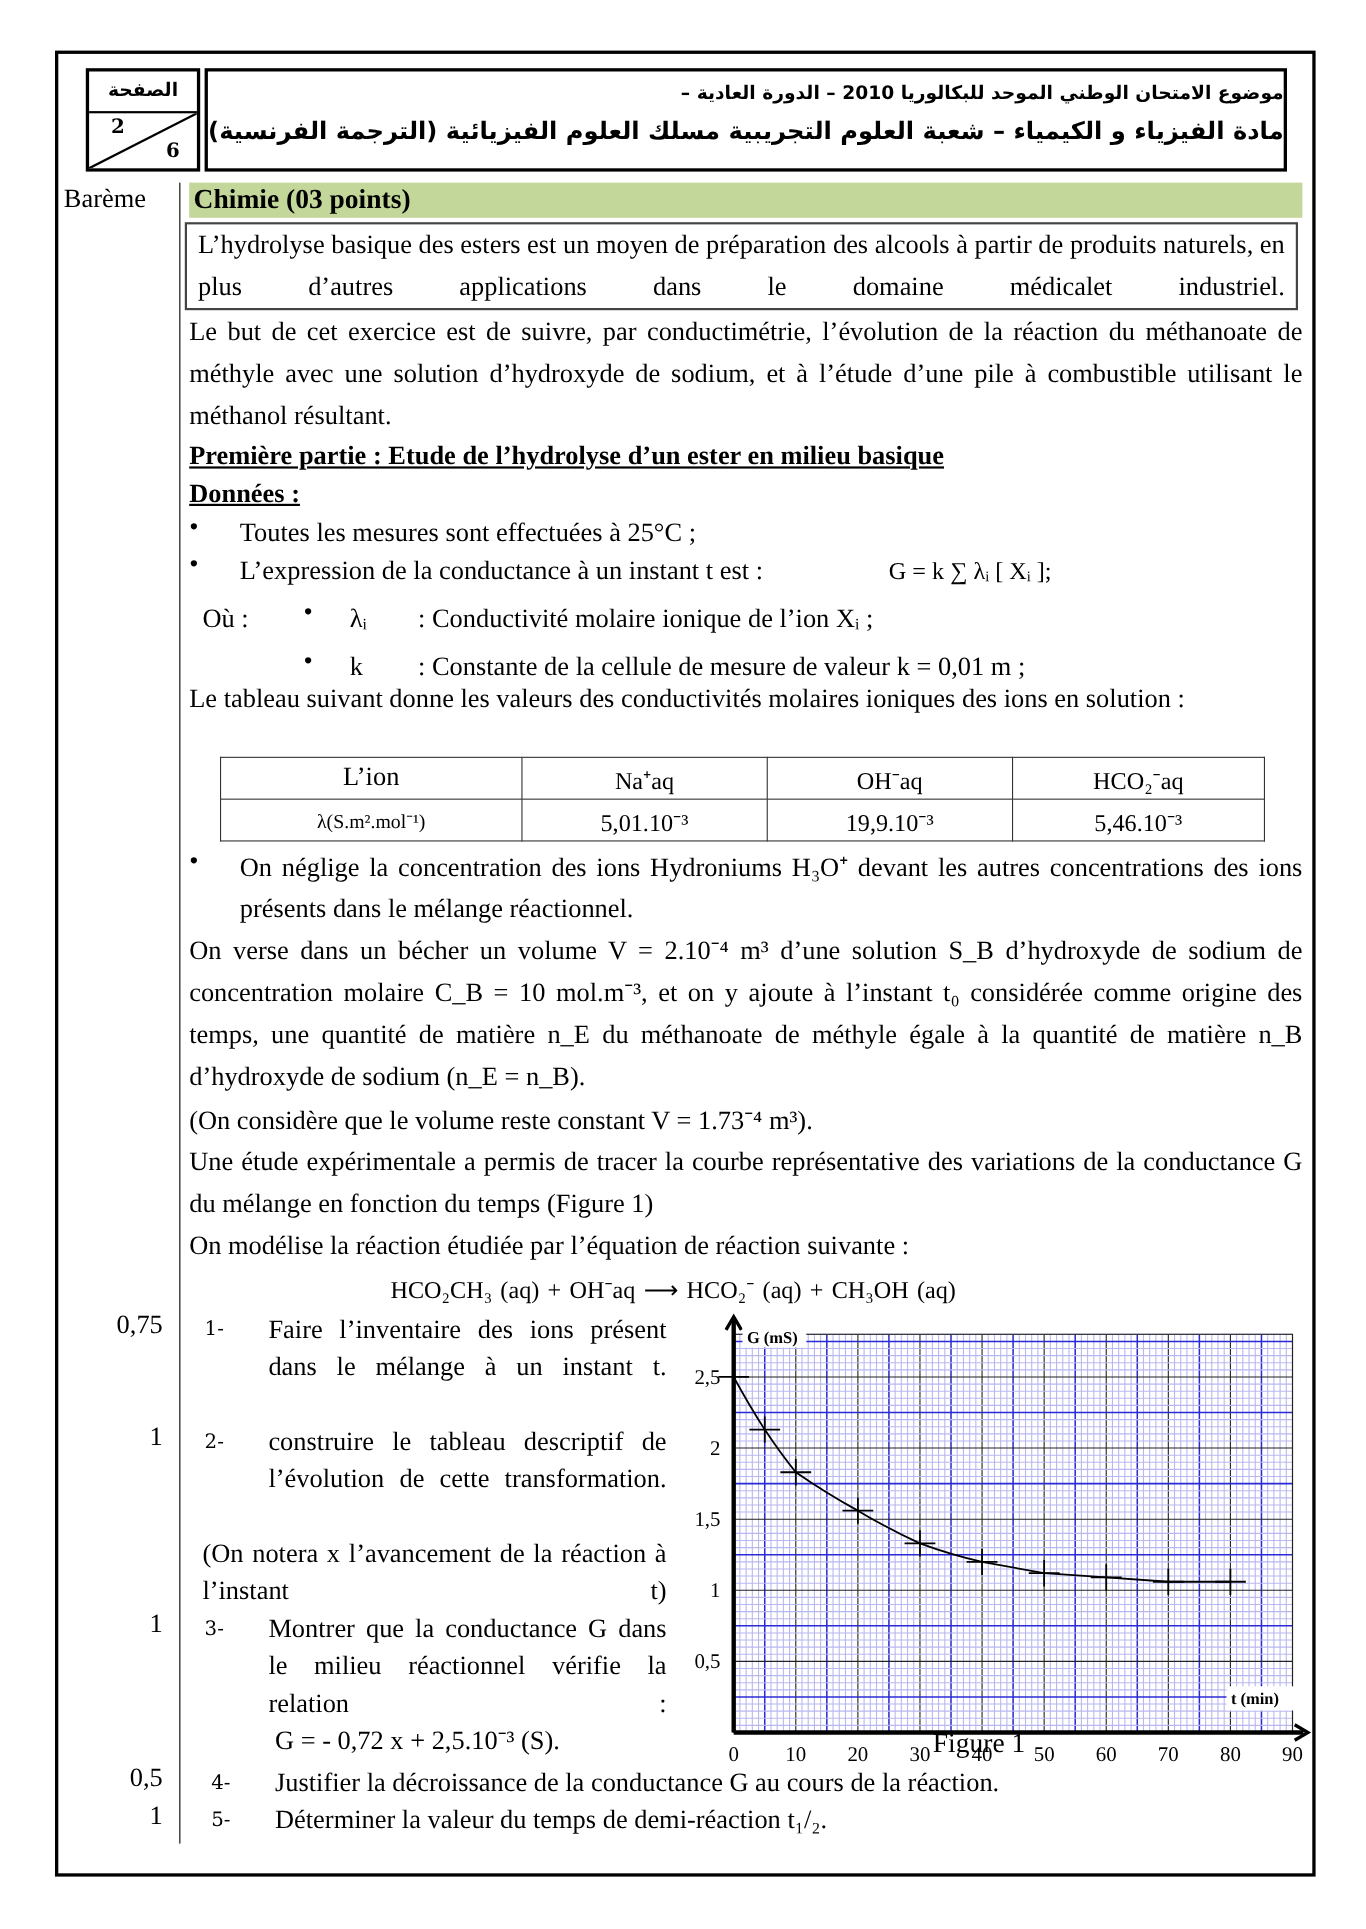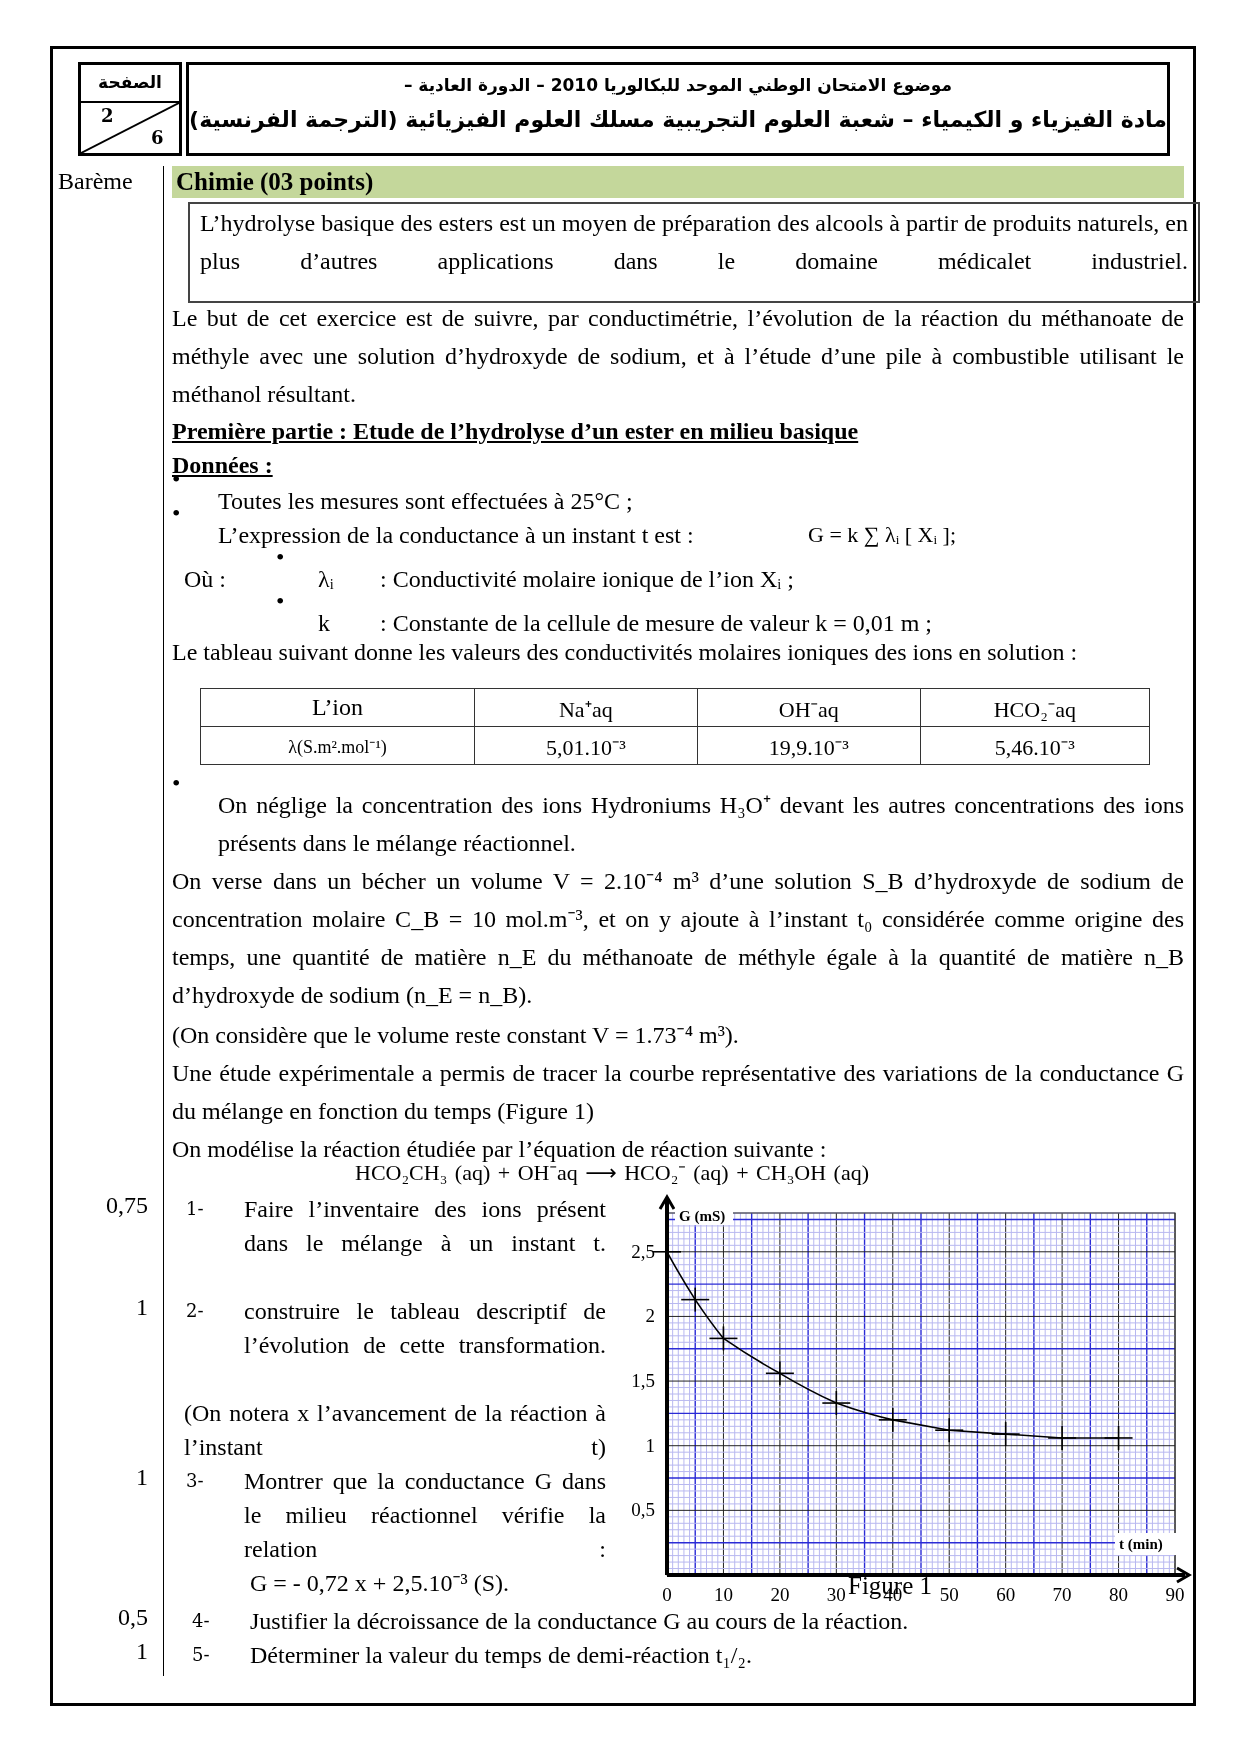--- a/index.html
+++ b/index.html
@@ -2,28 +2,28 @@
 <html><head>
 <meta charset="utf-8">
 <style>
   * { box-sizing: border-box; margin: 0; padding: 0; }
   body { width: 1242px; height: 1754px; background: #fff; font-family: "Liberation Serif", serif; color: #000; position: relative; overflow: hidden; }
   .outer { position: absolute; left: 50px; top: 46px; width: 1146px; height: 1660px; border: 3px solid #000; }
   .pagebox { position: absolute; left: 78px; top: 62px; width: 104px; height: 94px; border: 3px solid #000; }
   .pagebox .lbl { position: absolute; left: 0; right: 0; top: 0; height: 38px; border-bottom: 2px solid #000; text-align: center; font-family: "DejaVu Sans", sans-serif; font-weight: bold; font-size: 17px; line-height: 34px; }
   .pagebox .num { position: absolute; font-family: "DejaVu Serif", serif; font-weight: bold; font-size: 18px; }
   .pagebox svg { position: absolute; left: 0; top: 38px; }
-  .titlebox { position: absolute; left: 186px; top: 62px; width: 984px; height: 94px; border: 3px solid #000; direction: rtl; text-align: center; font-family: "DejaVu Sans", sans-serif; font-weight: bold; }
+  .titlebox { position: absolute; left: 186px; top: 62px; width: 984px; height: 94px; border: 3px solid #000; direction: rtl; text-align: right; font-family: "DejaVu Sans", sans-serif; font-weight: bold; }
   .titlebox .l1 { font-size: 17px; margin-top: 10px; }
   .titlebox .l2 { font-size: 22px; margin-top: 12px; }
   .bareme-head { position: absolute; left: 58px; top: 168px; font-size: 24px; }
   .vline { position: absolute; left: 163px; top: 166px; width: 1px; height: 1510px; background: #000; }
   .sec-head { position: absolute; left: 172px; top: 166px; width: 1012px; height: 32px; background: #c4d79b; font-weight: bold; font-size: 25px; padding-left: 4px; line-height: 32px; }
-  .intro-box { position: absolute; left: 188px; top: 202px; width: 1012px; height: 101px; border: 2px solid #444; font-size: 24px; line-height: 38px; padding: 0 10px; text-align: justify; }
-  .p { position: absolute; left: 172px; width: 1012px; font-size: 24px; line-height: 38px; text-align: justify; margin-top: 16px; }
+  .intro-box { position: absolute; left: 168px; top: 202px; width: 1012px; height: 80px; border: 2px solid #444; font-size: 24px; line-height: 38px; padding: 0 10px; text-align: justify; }
+  .p { position: absolute; left: 172px; width: 1012px; font-size: 24px; line-height: 38px; text-align: justify; }
   .just-last { text-align-last: justify; }
   .bold-u { font-weight: bold; text-decoration: underline; }
   .bullet { position: absolute; font-size: 24px; }
   table.ions { position: absolute; left: 200px; top: 688px; width: 950px; border-collapse: collapse; font-size: 22px; }
   table.ions td { border: 1.5px solid #333; text-align: center; height: 38px; }
   .eq { position: absolute; left: 355px; top: 1156px; font-size: 22px; word-spacing: 2px; }
   .bar-val { position: absolute; width: 100px; text-align: right; left: 48px; font-size: 24px; }
   .qnum { position: absolute; left: 186px; font-family: "DejaVu Serif", serif; font-size: 18px; }
   .qtext { position: absolute; left: 244px; font-size: 24px; line-height: 34px; }
   .qjust { text-align: justify; text-align-last: justify; width: 362px; }

